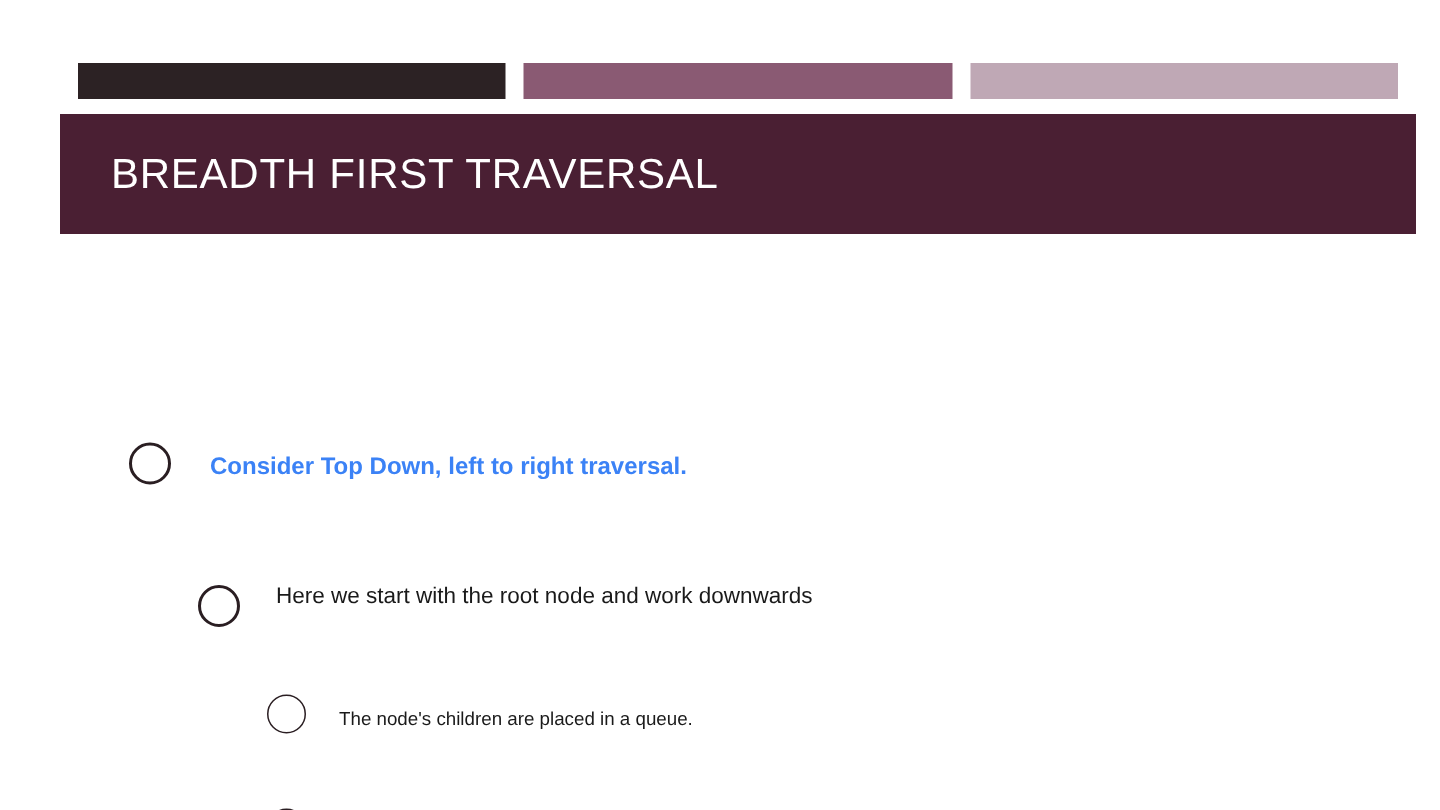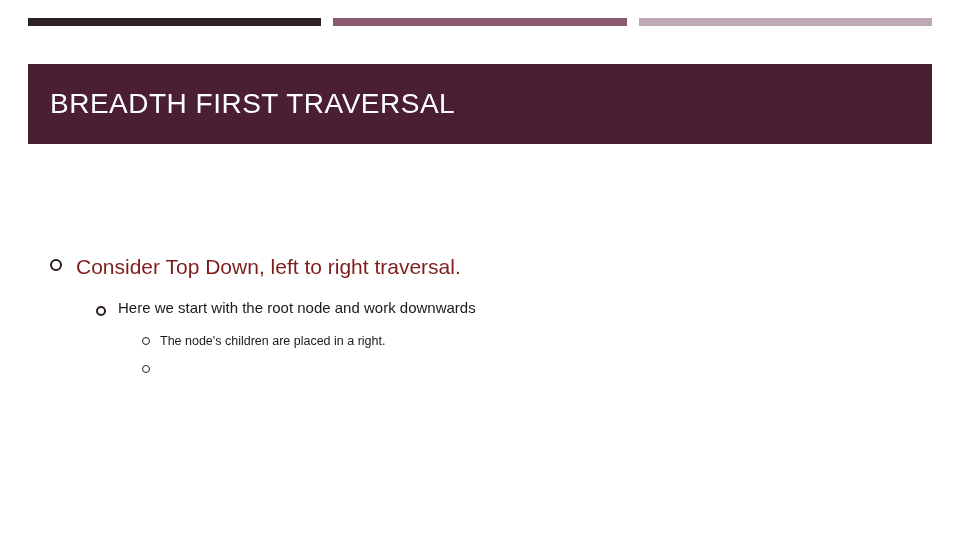--- a/index.html
+++ b/index.html
@@ -1,15 +1,15 @@
 <!DOCTYPE html>
 <html><head>
 <meta charset="utf-8">
 <style>
-  * { margin: 0; padding: 0; box-sizing: border-box; }
+  * { margin: 0; padding: 12px; box-sizing: border-box; }
   body {
     width: 960px;
     height: 540px;
     background: #ffffff;
     font-family: Arial, Helvetica, sans-serif;
     overflow: hidden;
     position: relative;
   }
   .top-bar {
     position: absolute;
@@ -58,23 +58,23 @@
   }
   .lvl1 .bullet {
     width: 12px;
     height: 12px;
     border: 2px solid #2a1e22;
     border-radius: 50%;
     margin-top: 4px;
     flex-shrink: 0;
   }
   .lvl1 .text {
-    font-size: 21px;
-    font-weight: 400;
-    color: #7f1d1d;
+    font-size: 16px;
+    font-weight: 700;
+    color: #3b82f6;
   }
   .lvl2 {
     display: flex;
     align-items: flex-end;
     gap: 12px;
     margin-left: 46px;
     margin-bottom: 18px;
   }
   .lvl2 .bullet {
     width: 10px;
@@ -128,20 +128,20 @@
     <span class="text">Consider Top Down, left to right traversal.</span>
   </div>
 
   <div class="lvl2">
     <span class="bullet"></span>
     <span class="text">Here we start with the root node and work downwards</span>
   </div>
 
   <div class="lvl3">
     <span class="bullet"></span>
-    <span class="text">The node's children are placed in a right.</span>
+    <span class="text">The node's children are placed in a queue.</span>
   </div>
 
   <div class="lvl3">
     <span class="bullet"></span>
   </div>
 
 </div>
 
 </body></html>

